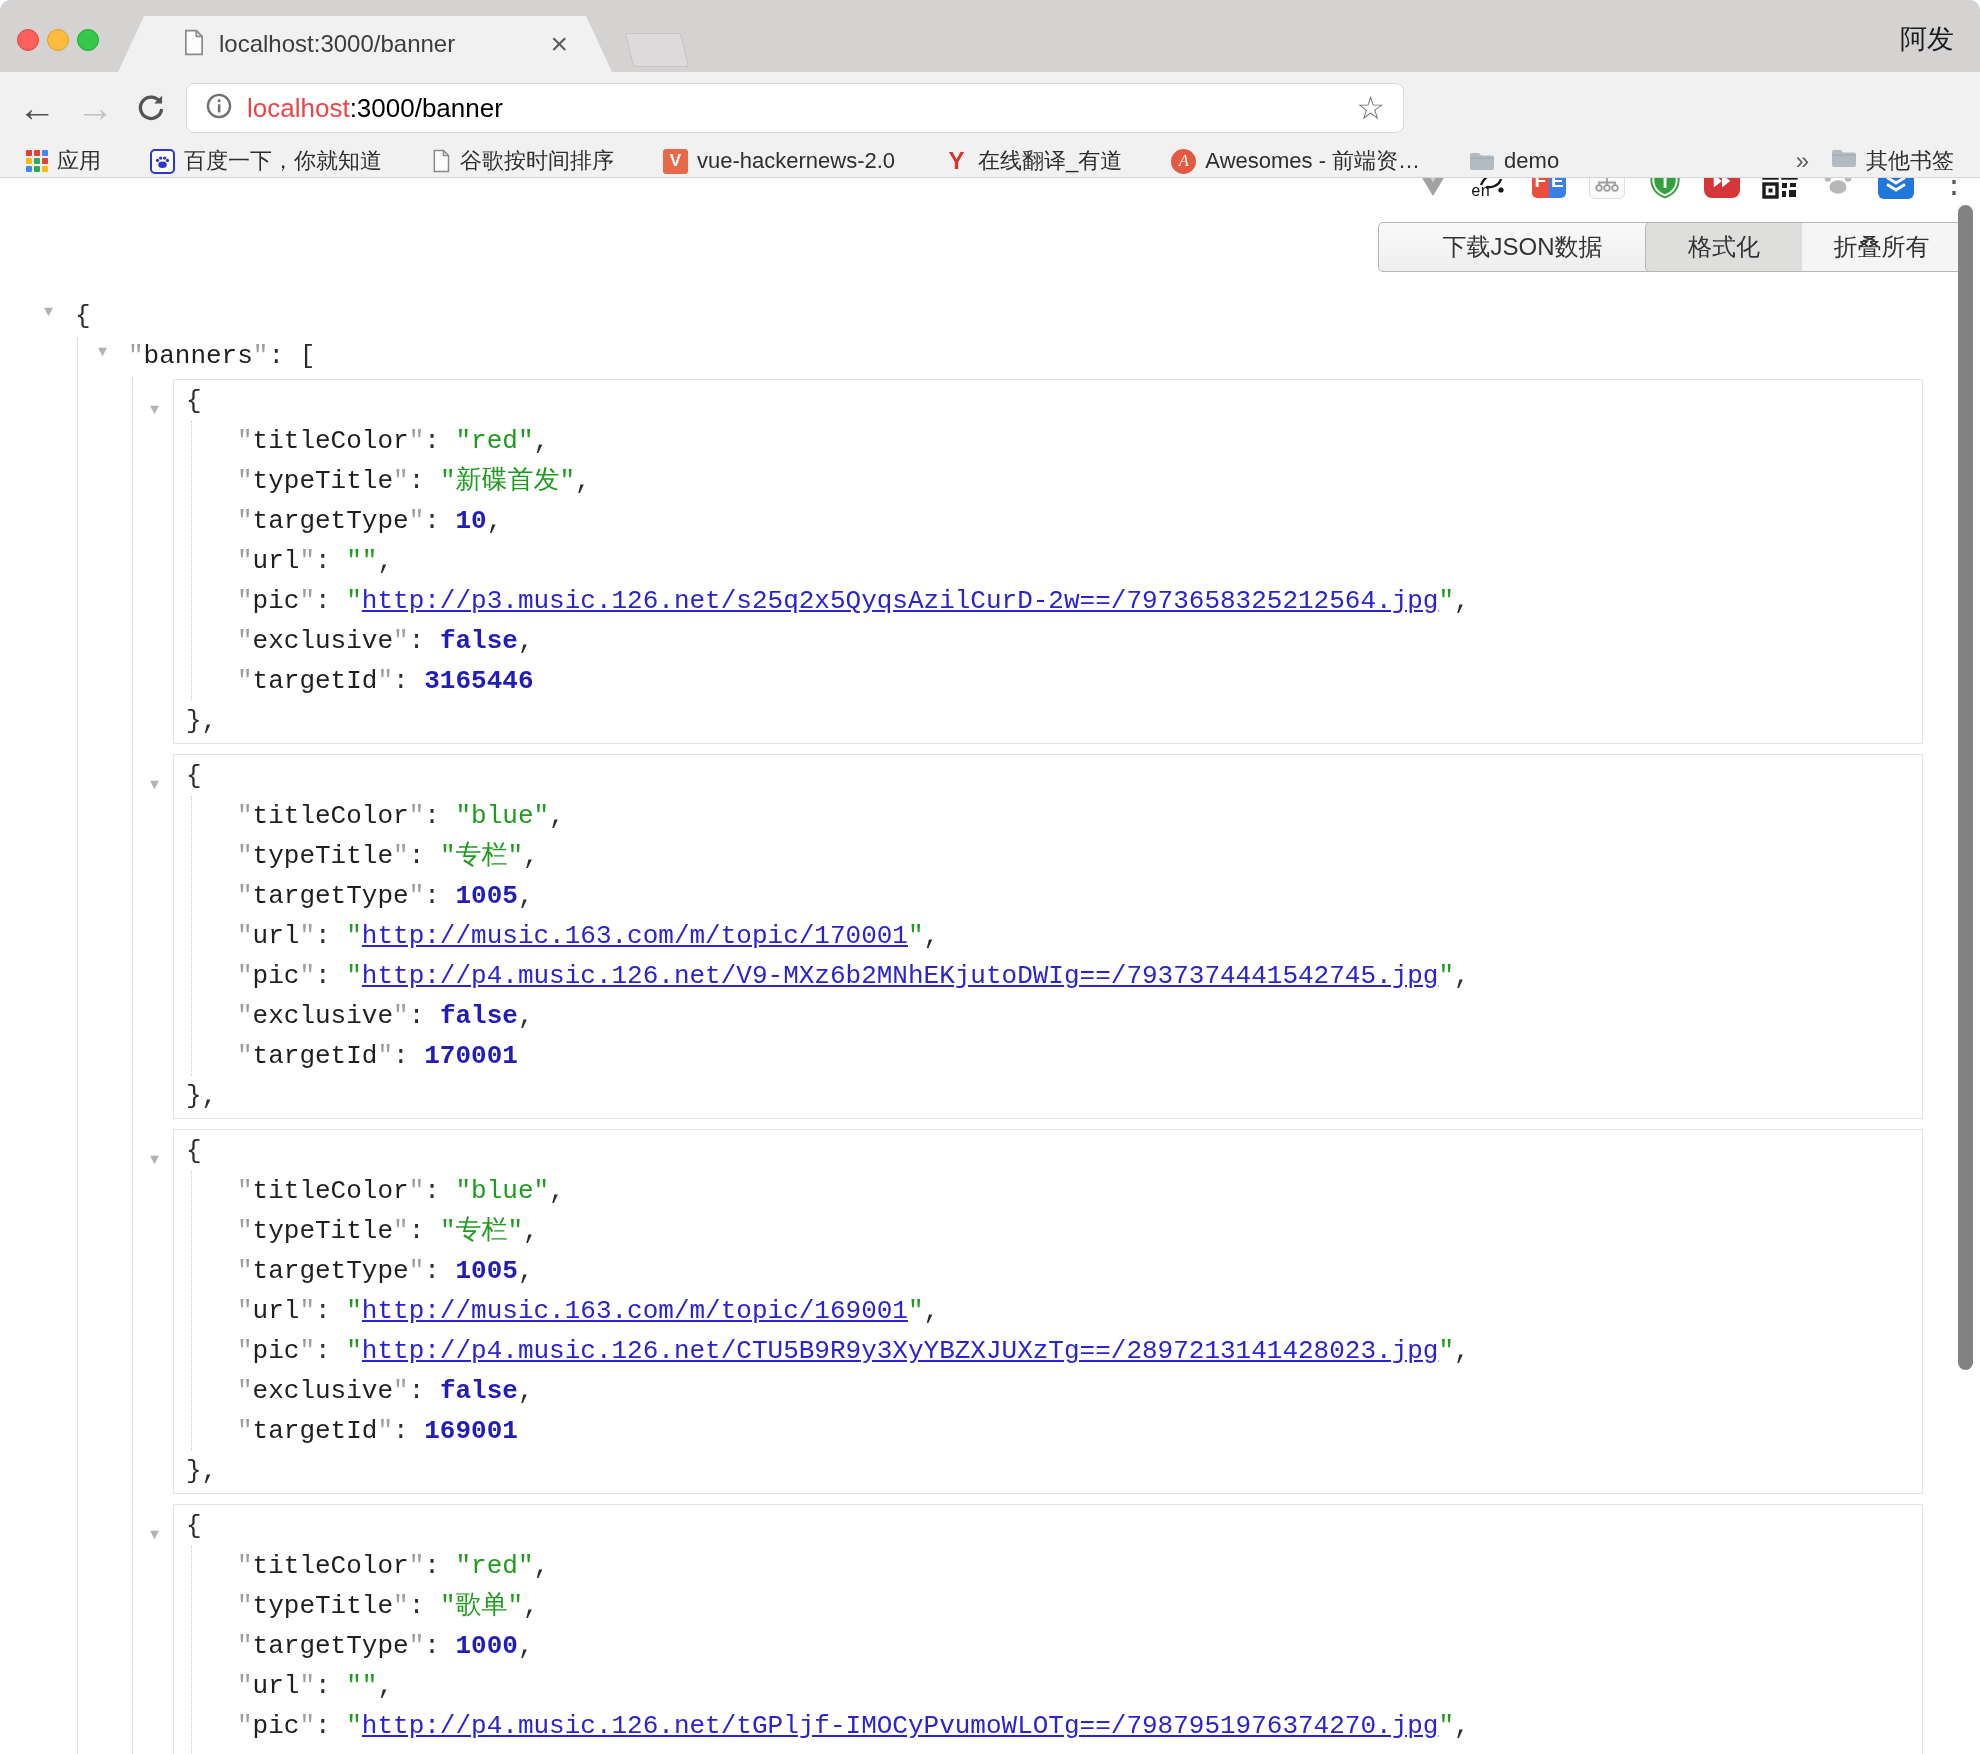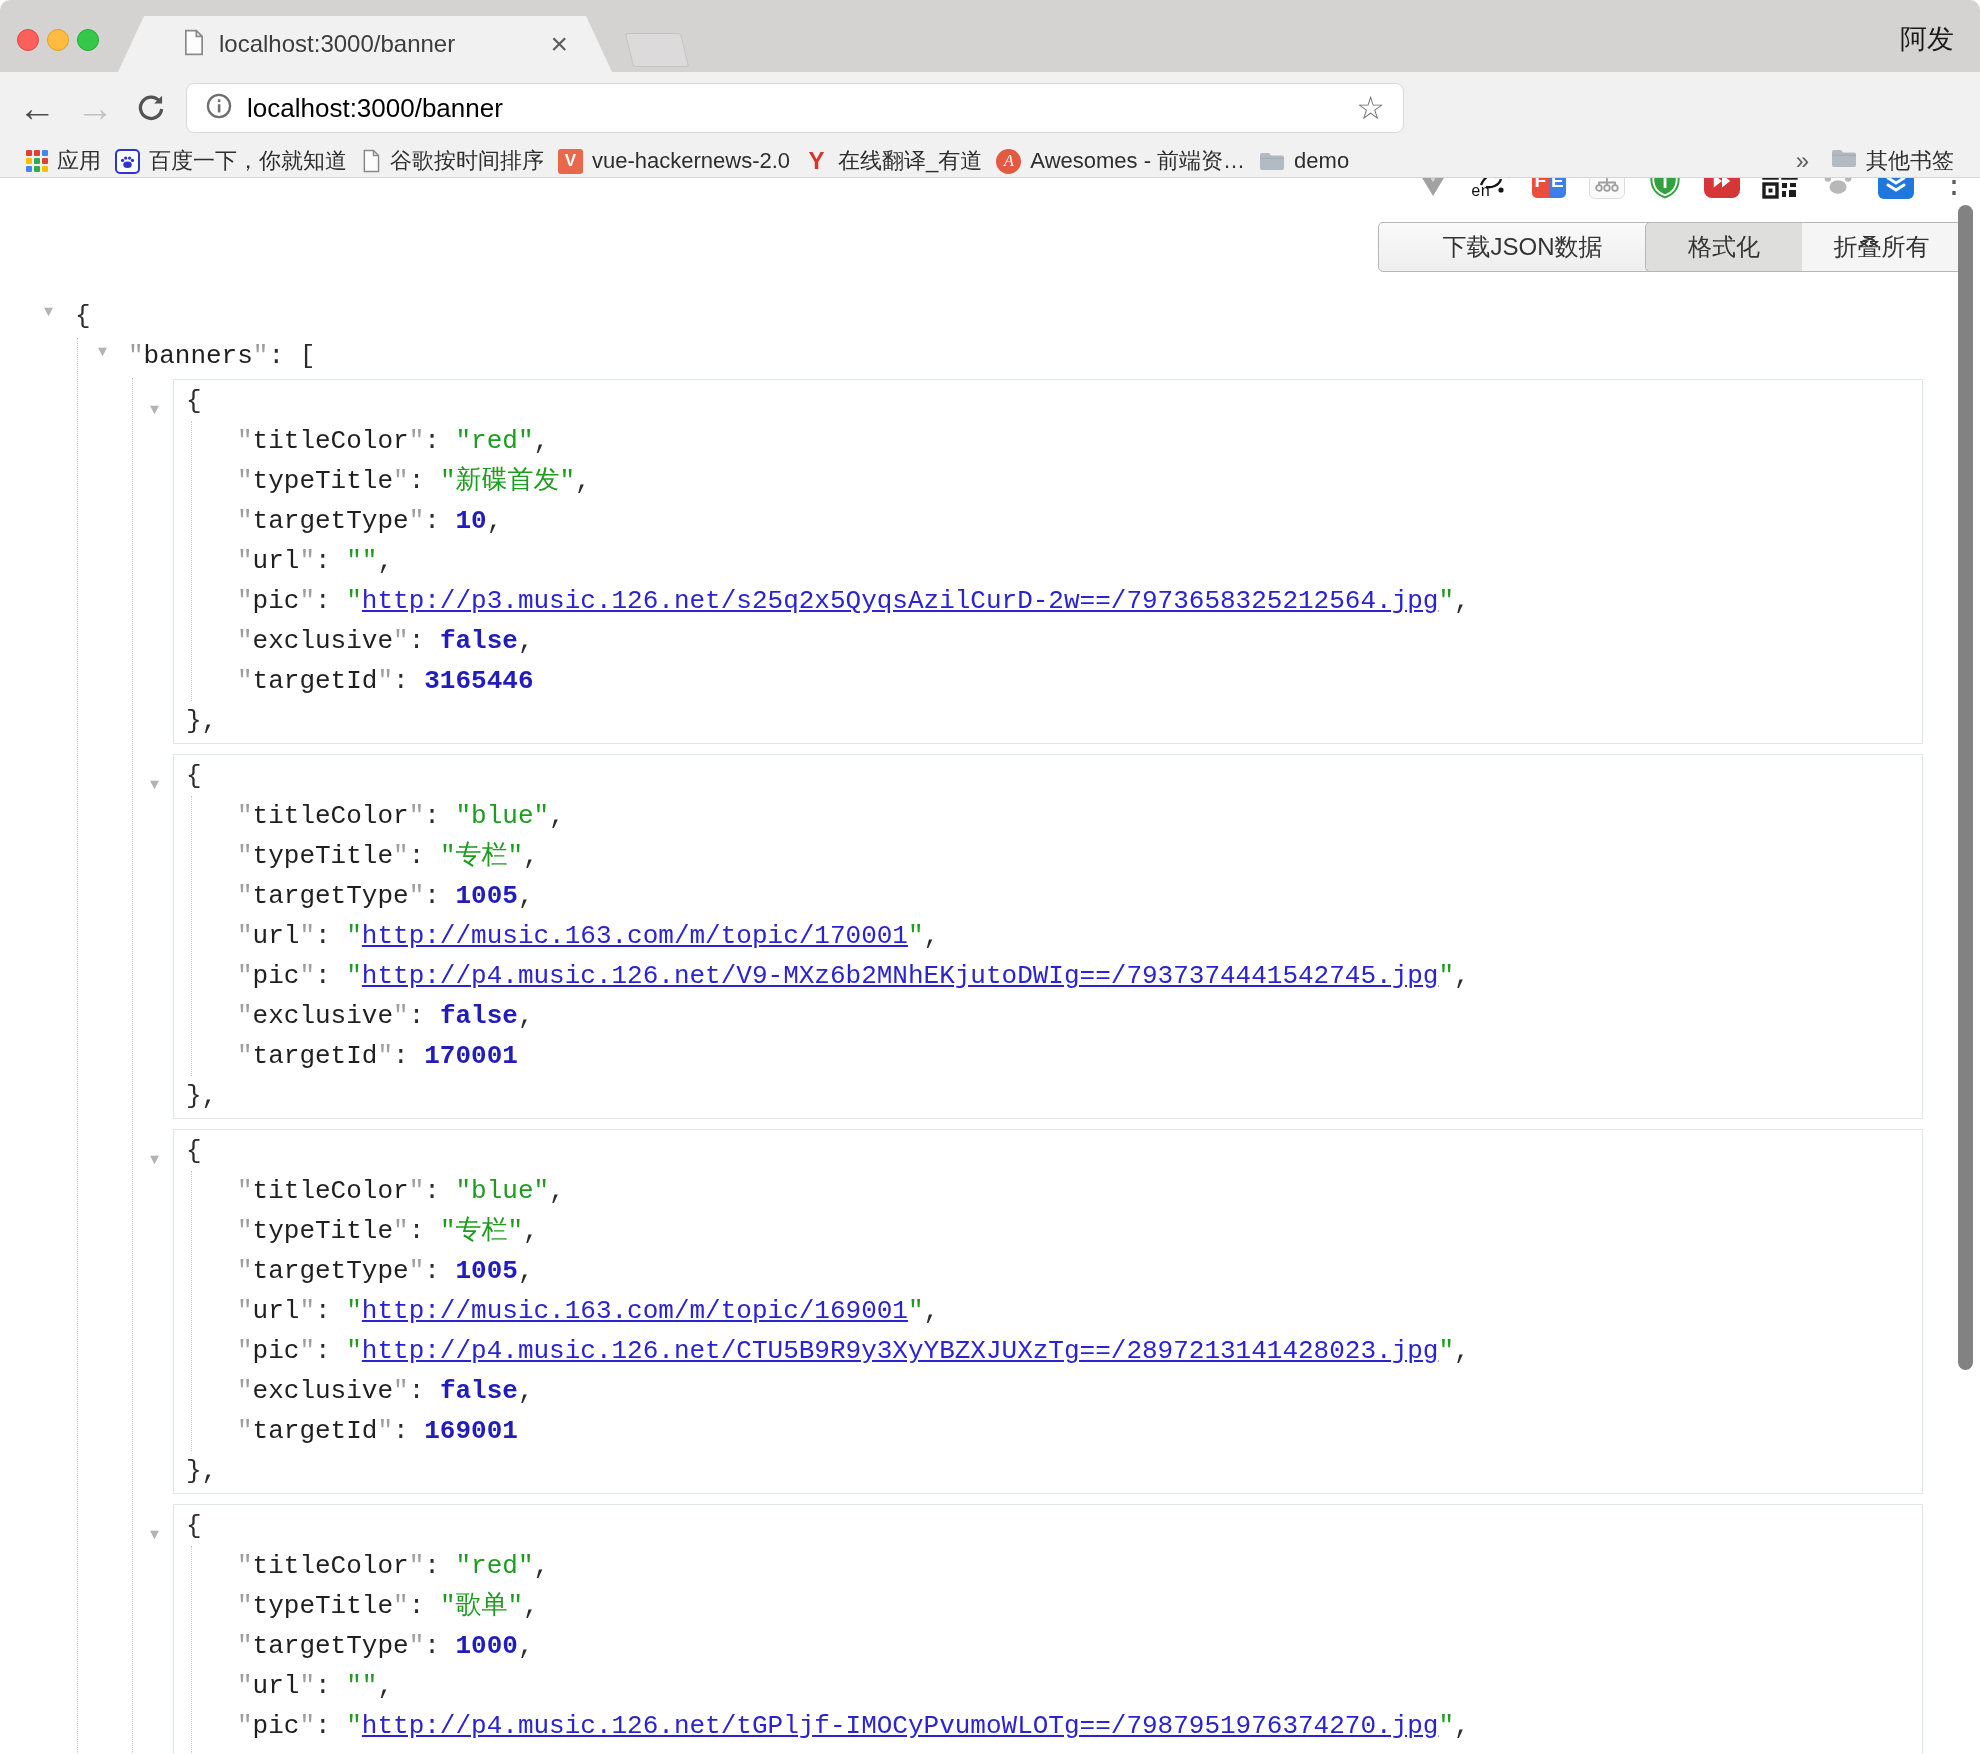--- a/index.html
+++ b/index.html
@@ -25,21 +25,21 @@
   .profile{position:absolute;right:26px;top:21px;font-size:27px;color:#1c1c1c;}
   
   .toolbar{position:absolute;left:0;top:72px;width:1980px;height:73px;background:#f2f1f1;}
   .navbtn{position:absolute;top:0;height:73px;display:flex;align-items:center;justify-content:center;width:50px;}
   .nav-back{left:12px;font-size:38px;color:#4e4e4e;}
   .nav-forward{left:70px;font-size:38px;color:#c3c1c1;}
   .nav-refresh{left:126px;}
   .addressbar{position:absolute;left:186px;top:11px;width:1218px;height:50px;background:#fff;
     border:1px solid #dbdada;border-radius:8px;display:flex;align-items:center;
     box-sizing:border-box;padding:0 18px;}
-  .url-host{font-size:26px;color:#000000;margin-left:14px;}
+  .url-host{font-size:26px;color:#ef4444;margin-left:14px;}
   .url-path{font-size:26px;color:#000000;}
   .star{margin-left:auto;font-size:32px;color:#6e6e6e;line-height:1;}
   .extrow{position:absolute;left:1412px;top:84px;width:563px;height:50px;display:flex;
     align-items:center;justify-content:space-between;}
   .ext{width:42px;height:42px;display:flex;align-items:center;justify-content:center;position:relative;}
   
   .bookmarks{position:absolute;left:0;top:145px;width:1980px;height:33px;background:#f2f1f1;
     border-bottom:1px solid #d6d5d5;display:flex;align-items:center;box-sizing:border-box;
     padding:0 26px;gap:31px;}
   .bm{display:flex;align-items:center;gap:9px;font-size:22px;color:#2e2e2e;white-space:nowrap;}
@@ -231,21 +231,21 @@
           </svg>
         </span>
       </span>
       <span class="ext">
         <span class="kebab">⋮</span>
       </span>
     </div>
 </div>
 
 <div class="bookmarks">
-  <span id="bm-items" style="display:flex;align-items:center;gap:14px;">
+  <span id="bm-items" style="display:flex;align-items:center;gap:49px;">
       <span class="bm">
         <span style="display: inline-flex;">
           <span class="appsgrid">
             <span style="background:#e44034;border-radius:1px;"></span>
             <span style="background:#e44034;border-radius:1px;"></span>
             <span style="background:#4285f4;border-radius:1px;"></span>
             <span style="background:#fbbc05;border-radius:1px;"></span>
             <span style="background:#34a853;border-radius:1px;"></span>
             <span style="background:#e44034;border-radius:1px;"></span>
             <span style="background:#4285f4;border-radius:1px;"></span>

